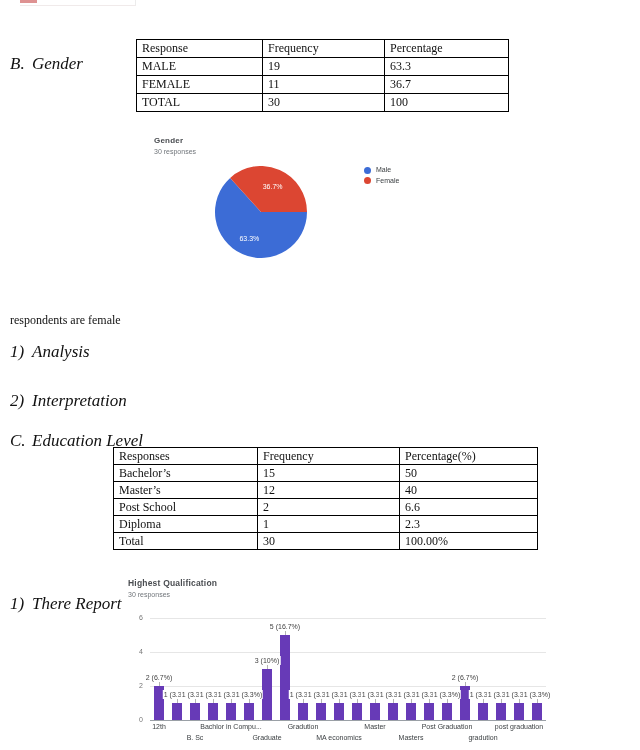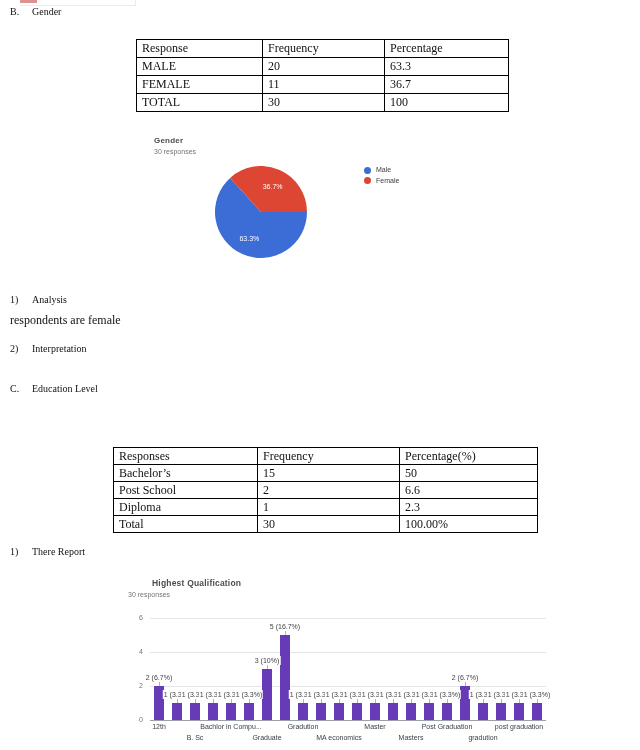--- a/index.html
+++ b/index.html
@@ -1,17 +1,17 @@
 <!DOCTYPE html>
 <html><head>
 <meta charset="utf-8">
 <style>
   html,body{margin:0;padding:0;background:#fff;}
   #page{position:relative;width:640px;height:750px;background:#fff;font-family:"Liberation Serif",serif;color:#111;overflow:hidden;}
-  .doc-heading{position:absolute;left:10px;font-size:10px;white-space:nowrap;}
+  .doc-heading{position:absolute;left:10px;font-style:italic;font-size:17px;white-space:nowrap;margin-top:48px;}
   .doc-heading .h-num{display:inline-block;width:22px;}
   .para{position:absolute;left:10px;width:621px;font-size:12px;line-height:18px;}
   .justify-full{text-align:justify;text-align-last:justify;}
   .squiggle{text-decoration-line:underline;text-decoration-style:wavy;text-decoration-color:#2d5be3;text-decoration-thickness:1px;text-underline-offset:3px;}
   table.doc-table{position:absolute;border-collapse:collapse;font-size:12px;color:#111;}
   table.doc-table td{border:1px solid #000;padding:0 5px;vertical-align:middle;}
   #gender-table td{height:17px;}
   #education-table td{height:16px;}
   .gchart{position:absolute;left:0;width:640px;font-family:"Liberation Sans",sans-serif;}
   .chart-title{position:absolute;font-size:8.5px;font-weight:bold;color:#4a4d51;letter-spacing:.2px;}
@@ -49,21 +49,21 @@
         <col style="width:124px">
       </colgroup>
     <tbody>
         <tr>
       <td>Response</td>
       <td>Frequency</td>
       <td>Percentage</td>
     </tr>
     <tr>
       <td>MALE</td>
-      <td>20</td>
+      <td>19</td>
       <td>63.3</td>
     </tr>
     <tr>
       <td>FEMALE</td>
       <td>11</td>
       <td>36.7</td>
     </tr>
     <tr>
       <td>TOTAL</td>
       <td>30</td>
@@ -120,20 +120,25 @@
       <td>Responses</td>
       <td>Frequency</td>
       <td>Percentage(%)</td>
     </tr>
     <tr>
       <td>Bachelor’s</td>
       <td>15</td>
       <td>50</td>
     </tr>
     <tr>
+      <td>Master’s</td>
+      <td>12</td>
+      <td>40</td>
+    </tr>
+    <tr>
       <td>Post School</td>
       <td>2</td>
       <td>6.6</td>
     </tr>
     <tr>
       <td>Diploma</td>
       <td>1</td>
       <td>2.3</td>
     </tr>
     <tr>
@@ -142,21 +147,21 @@
       <td>100.00%</td>
     </tr>
   </tbody>
     </table>
 
   <div class="doc-heading" style="top:546px;">
     <span class="h-num">1)</span><span>There Report</span>
   </div>
 
   <div class="gchart" id="qual-chart" style="top:572px;height:178px;">
-    <div class="chart-title" style="left:128px;top:6px;margin-left:24px;">Highest Qualification</div>
+    <div class="chart-title" style="left:128px;top:6px;">Highest Qualification</div>
     <div class="chart-sub" style="left:128px;top:19px;">30 responses</div>
 
   <div class="baseline" style="left: 150px; top: 148px; width: 396px;"></div>
       <div class="ytick" style="left: 119px; top: 144px;">0</div>
       <div class="gridline" style="left: 150px; top: 114px; width: 396px;"></div>
       <div class="ytick" style="left: 119px; top: 110px;">2</div>
       <div class="gridline" style="left: 150px; top: 80px; width: 396px;"></div>
       <div class="ytick" style="left: 119px; top: 76px;">4</div>
       <div class="gridline" style="left: 150px; top: 46px; width: 396px;"></div>
       <div class="ytick" style="left: 119px; top: 42px;">6</div>

